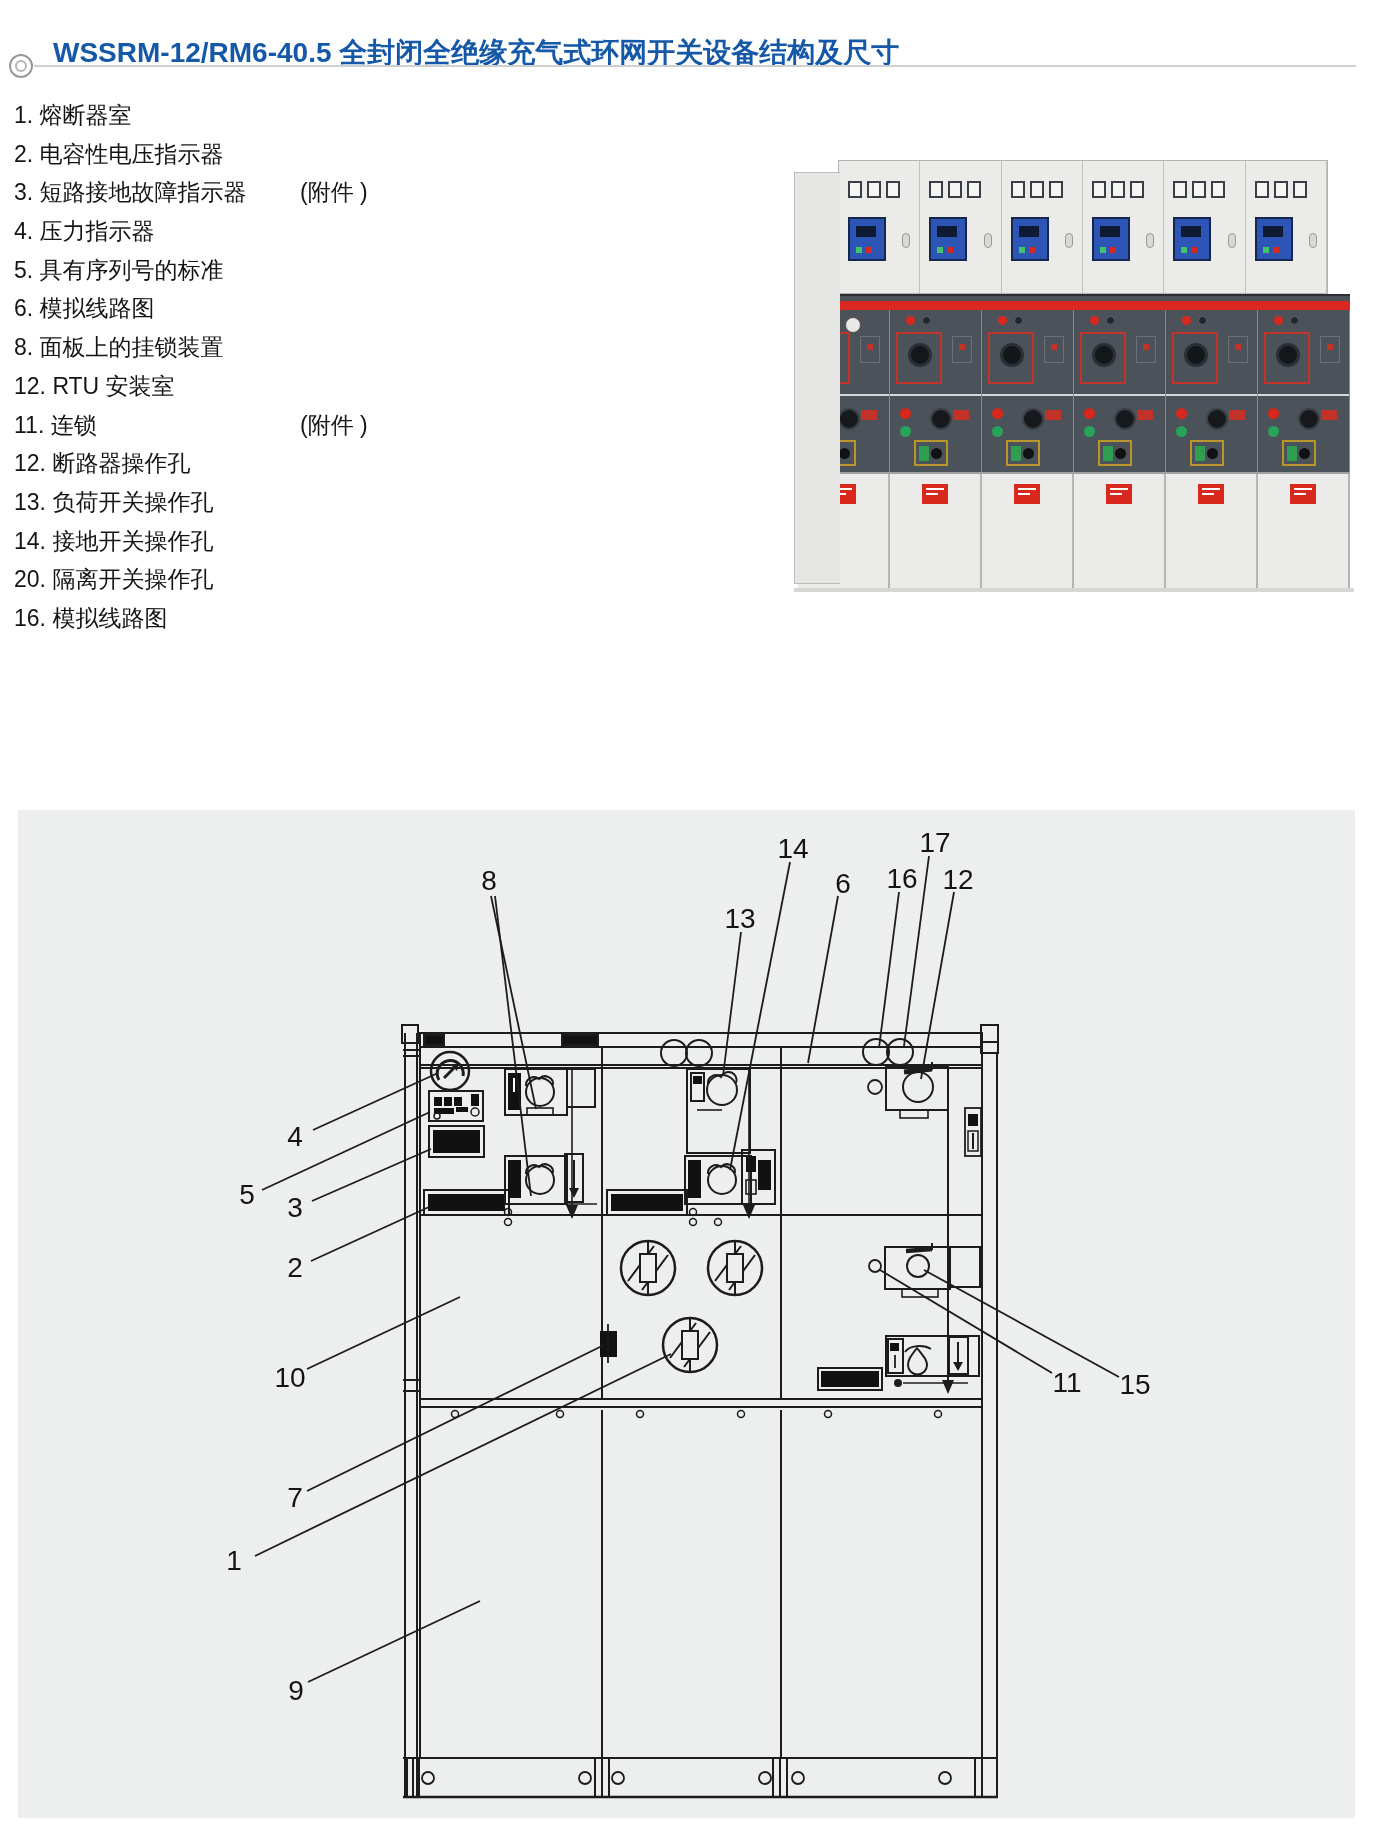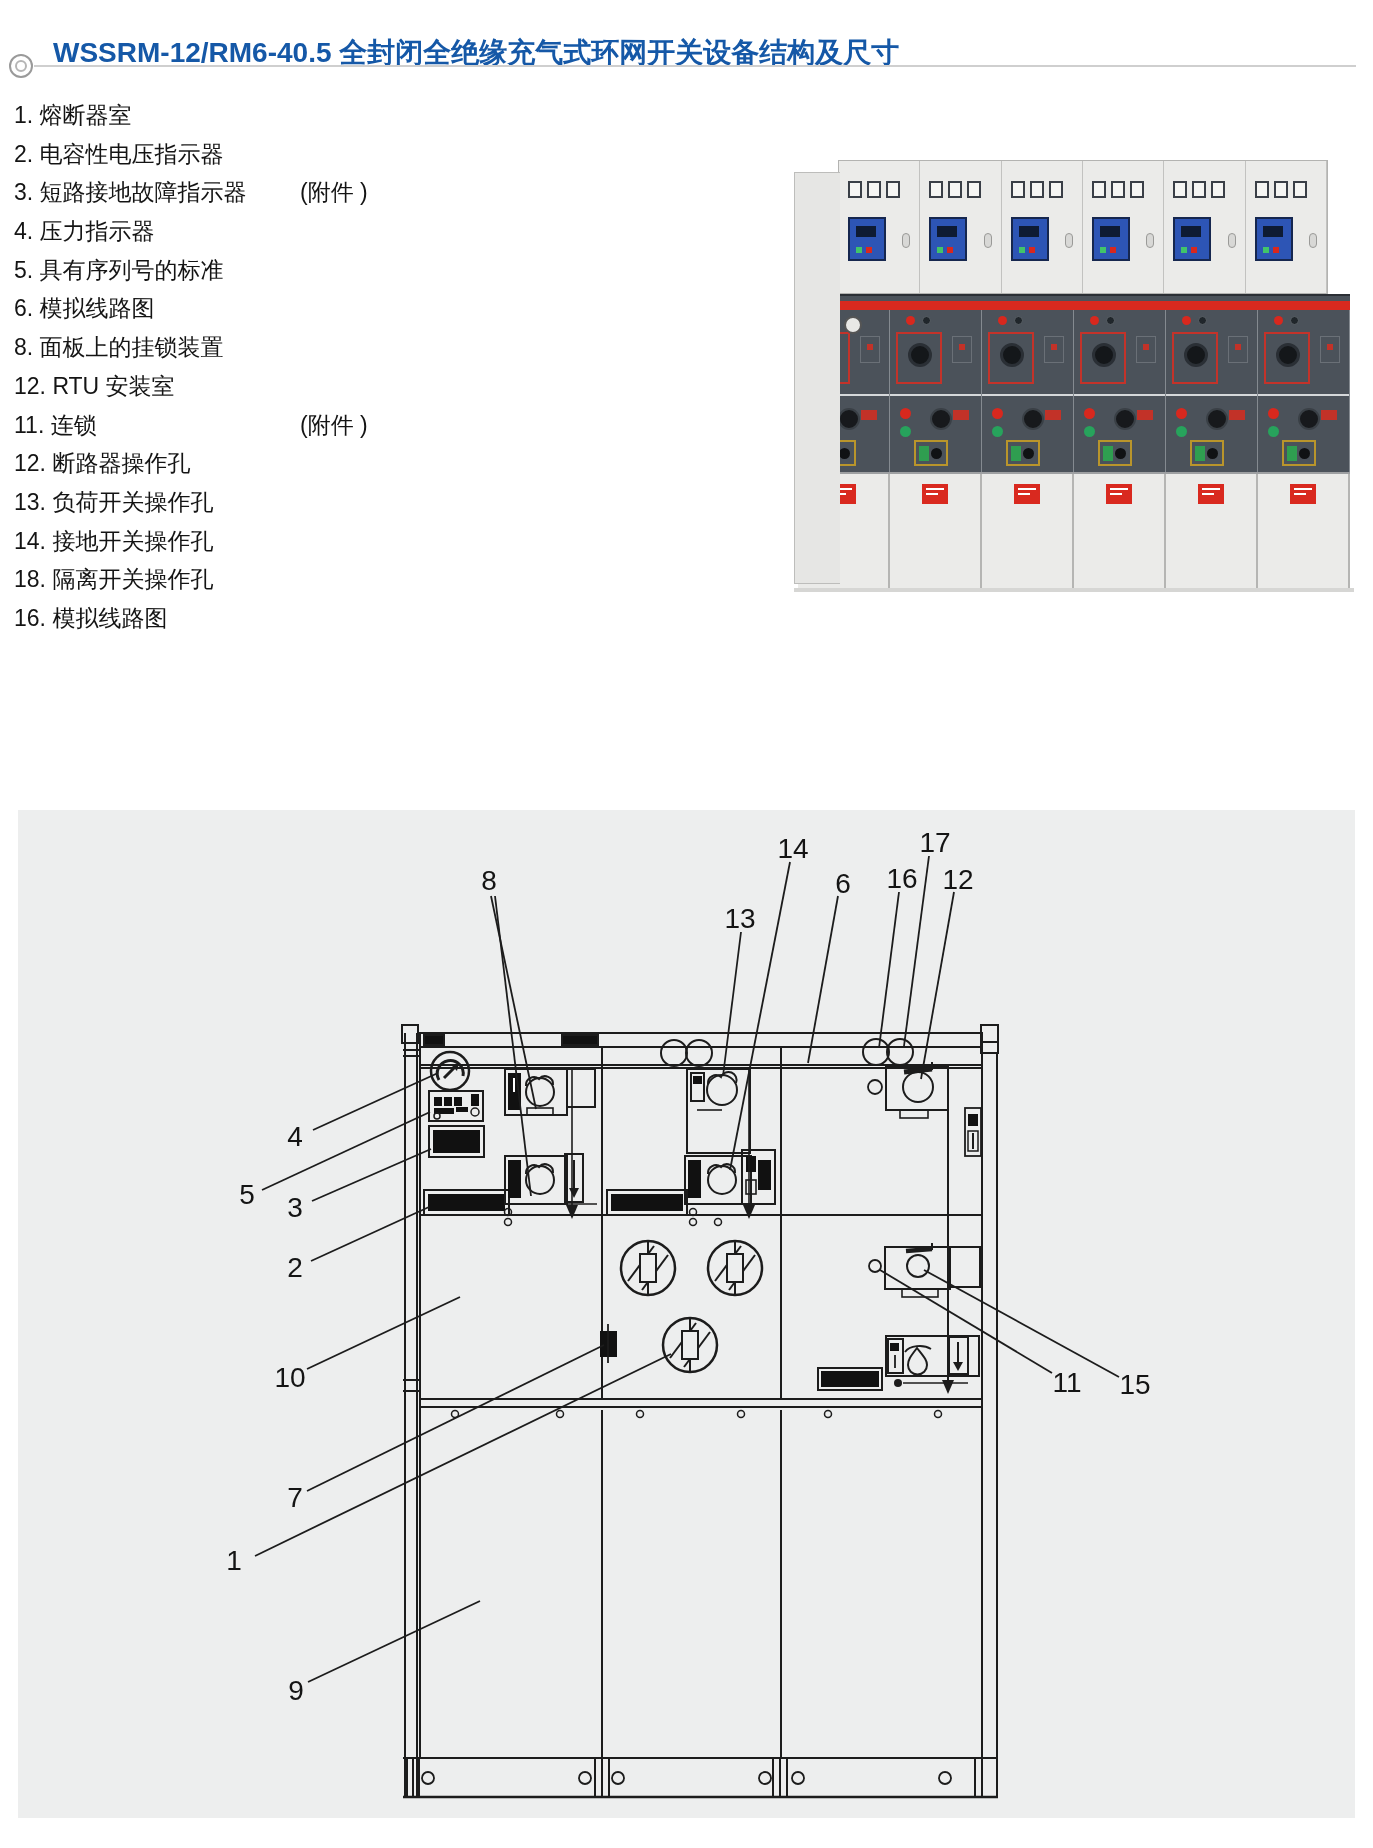--- a/index.html
+++ b/index.html
@@ -83,21 +83,21 @@
   <div class="parts-row"><span>3.</span> <span>短路接地故障指示器</span><span class="parts-note">(附件 )</span></div>
   <div class="parts-row"><span>4.</span> <span>压力指示器</span><span class="parts-note"></span></div>
   <div class="parts-row"><span>5.</span> <span>具有序列号的标准</span><span class="parts-note"></span></div>
   <div class="parts-row"><span>6.</span> <span>模拟线路图</span><span class="parts-note"></span></div>
   <div class="parts-row"><span>8.</span> <span>面板上的挂锁装置</span><span class="parts-note"></span></div>
   <div class="parts-row"><span>12.</span> <span>RTU 安装室</span><span class="parts-note"></span></div>
   <div class="parts-row"><span>11.</span> <span>连锁</span><span class="parts-note">(附件 )</span></div>
   <div class="parts-row"><span>12.</span> <span>断路器操作孔</span><span class="parts-note"></span></div>
   <div class="parts-row"><span>13.</span> <span>负荷开关操作孔</span><span class="parts-note"></span></div>
   <div class="parts-row"><span>14.</span> <span>接地开关操作孔</span><span class="parts-note"></span></div>
-  <div class="parts-row"><span>18.</span> <span>隔离开关操作孔</span><span class="parts-note"></span></div>
+  <div class="parts-row"><span>20.</span> <span>隔离开关操作孔</span><span class="parts-note"></span></div>
   <div class="parts-row"><span>16.</span> <span>模拟线路图</span><span class="parts-note"></span></div>
 </div>
 
 <div class="photo">
   <div class="ph-mid">
     <div class="ph-redstrip"></div>
     <div style="display:flex;width:100%;">
       <div class="ph-bay">
         <div class="ph-ind-r"></div>
         <div class="ph-ind-d"></div>

